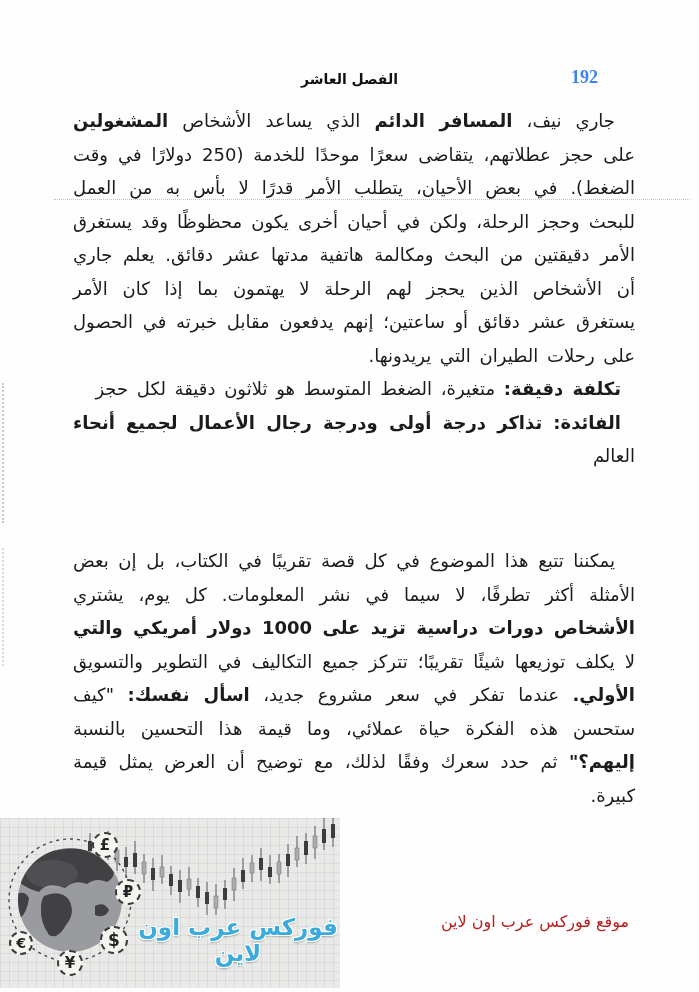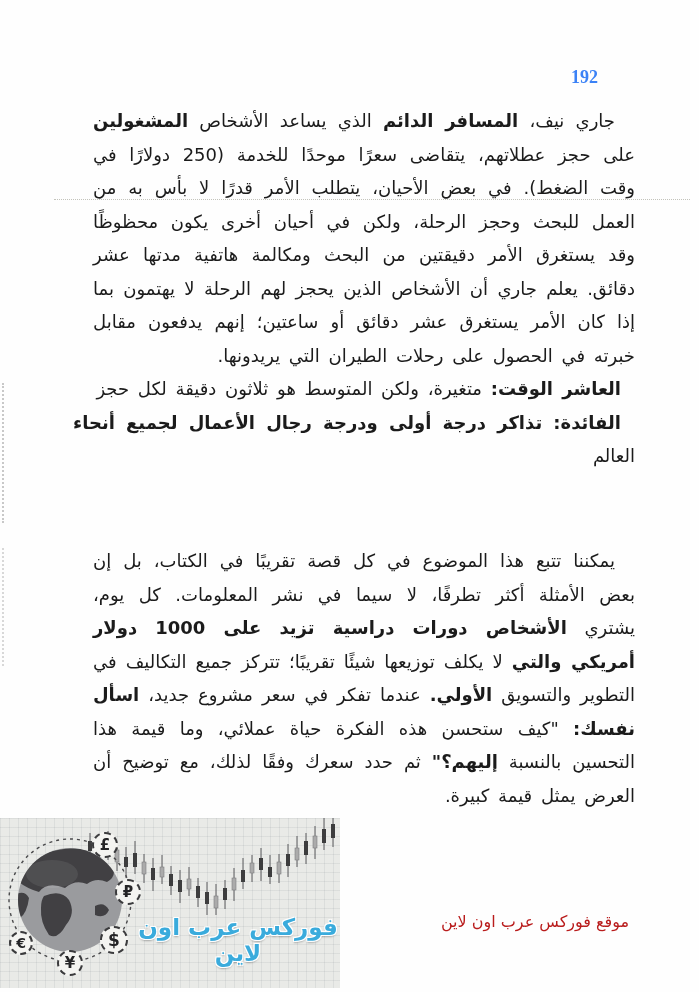--- a/index.html
+++ b/index.html
@@ -18,21 +18,21 @@
   }
   
   .text-block{
     position:absolute;right:64px;width:562px;direction:rtl;
     text-align:justify;font-size:18px;line-height:33.5px;word-spacing:3px;
   }
   #block-a{top:104px;}
   #block-b{top:372px;}
   #block-c{top:544px;}
   .body-p{margin:0;}
-  .body-p.indent{text-indent:20px;margin-left:20px;}
+  .body-p.indent{text-indent:20px;}
   .body-p.spec{text-indent:14px;}
   .body-p b{font-weight:700;}
   
   .scan-line{position:absolute;top:199px;left:54px;width:636px;border-top:1px dotted #b9b9b0;opacity:.85;}
   .speck{position:absolute;left:2px;border-left:2px dotted rgba(120,120,120,.4);}
   .speck.s1{top:383px;height:140px;}
   .speck.s2{top:548px;height:118px;opacity:.7;}
   
   .banner{
     position:absolute;left:0;top:818px;width:340px;height:170px;background:#e9eae7;overflow:hidden;
@@ -59,31 +59,32 @@
   
   .site-block{position:absolute;left:428px;top:910px;width:214px;text-align:center;color:#b91c1c;}
   .site-name{font-size:16px;direction:rtl;line-height:24px;}
   .site-url{font-family:"Liberation Sans",sans-serif;font-size:20px;line-height:27px;}
 </style>
 </head>
 <body>
 
 <div class="page">
 
+  <div class="chapter-title">الفصل العاشر</div>
   <div class="page-number">192</div>
 
   <div class="scan-line"></div>
   <div class="speck s1"></div>
   <div class="speck s2"></div>
 
   <div class="text-block" id="block-a">
       <p class="body-p indent"><span>جاري نيف، </span><b>المسافر الدائم</b><span> الذي يساعد الأشخاص </span><b>المشغولين</b><span> على حجز عطلاتهم، يتقاضى سعرًا موحدًا للخدمة (250 دولارًا في وقت الضغط). في بعض الأحيان، يتطلب الأمر قدرًا لا بأس به من العمل للبحث وحجز الرحلة، ولكن في أحيان أخرى يكون محظوظًا وقد يستغرق الأمر دقيقتين من البحث ومكالمة هاتفية مدتها عشر دقائق. يعلم جاري أن الأشخاص الذين يحجز لهم الرحلة لا يهتمون بما إذا كان الأمر يستغرق عشر دقائق أو ساعتين؛ إنهم يدفعون مقابل خبرته في الحصول على رحلات الطيران التي يريدونها.</span></p>
     </div>
   <div class="text-block" id="block-b">
-      <p class="body-p spec"><b>العاشر الوقت:</b><span> متغيرة، ولكن المتوسط هو ثلاثون دقيقة لكل حجز</span></p>
+      <p class="body-p spec"><b>تكلفة دقيقة:</b><span> متغيرة، الضغط المتوسط هو ثلاثون دقيقة لكل حجز</span></p>
       <p class="body-p spec"><b>الفائدة: تذاكر درجة أولى ودرجة رجال الأعمال لجميع أنحاء</b><span> العالم</span></p>
     </div>
   <div class="text-block" id="block-c">
       <p class="body-p indent"><span>يمكننا تتبع هذا الموضوع في كل قصة تقريبًا في الكتاب، بل إن بعض الأمثلة أكثر تطرفًا، لا سيما في نشر المعلومات. كل يوم، يشتري </span><b>الأشخاص دورات دراسية تزيد على 1000 دولار أمريكي والتي</b><span> لا يكلف توزيعها شيئًا تقريبًا؛ تتركز جميع التكاليف في التطوير والتسويق </span><b>الأولي.</b><span> عندما تفكر في سعر مشروع جديد، </span><b>اسأل نفسك:</b><span> "كيف ستحسن هذه الفكرة حياة عملائي، وما قيمة هذا التحسين بالنسبة </span><b>إليهم؟"</b><span> ثم حدد سعرك وفقًا لذلك، مع توضيح أن العرض يمثل قيمة كبيرة.</span></p>
     </div>
 
   <div class="banner" id="banner">
     <svg id="banner-art" width="340" height="170" viewBox="0 0 340 170">
 
       <g id="candles">

